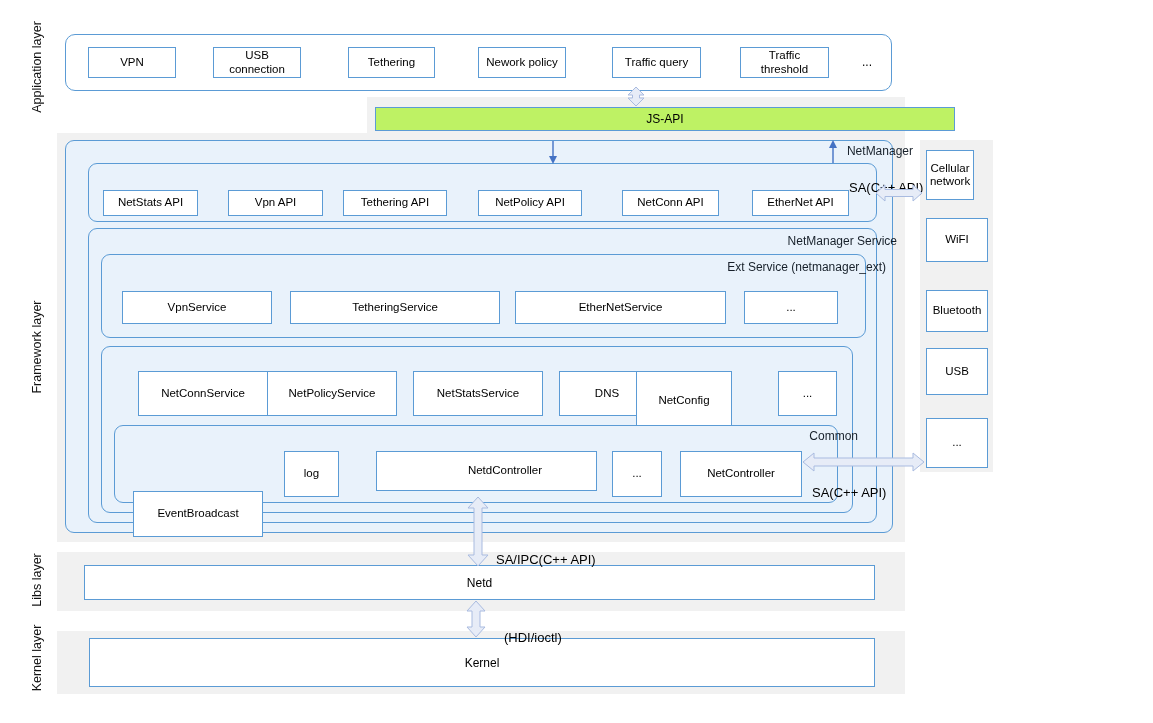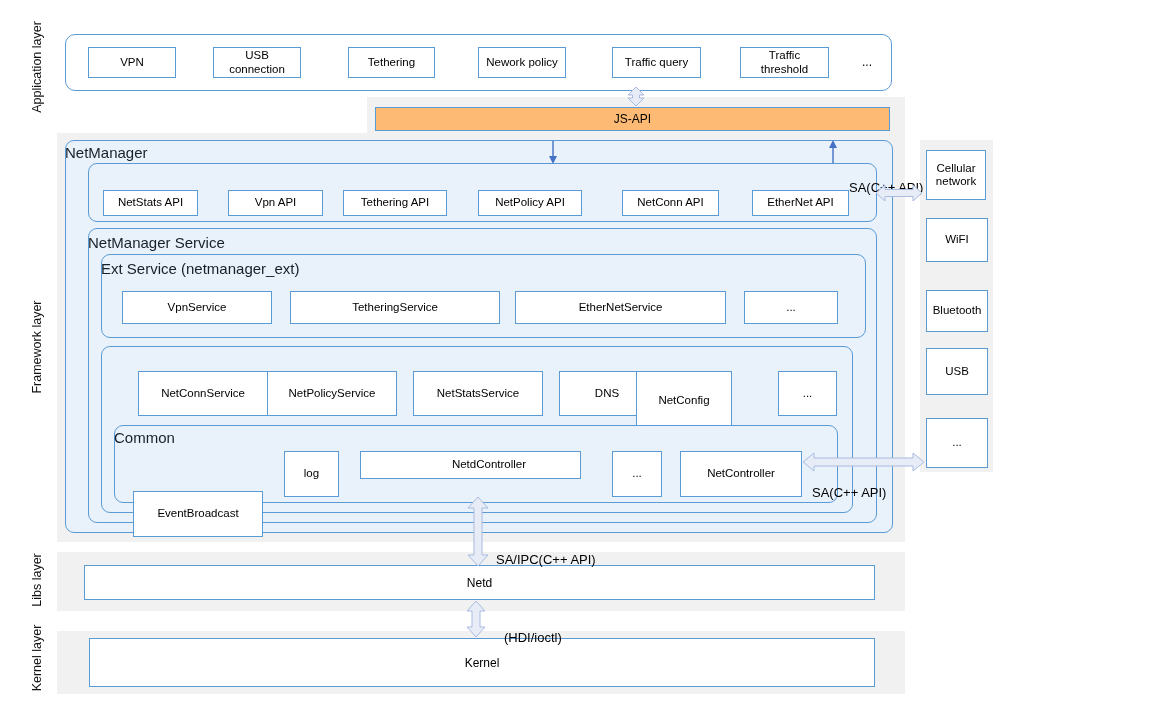--- a/index.html
+++ b/index.html
@@ -6,21 +6,21 @@
   #diagram{position:relative;width:1153px;height:723px;background:#fff;
     font-family:"Liberation Sans",sans-serif;color:#000;overflow:hidden;}
   .gray{position:absolute;background:#f1f1f1;}
   .frame{position:absolute;background:#e9f2fb;border:1.5px solid #5b9bd5;border-radius:9px;box-sizing:border-box;}
   .panel{position:absolute;background:#fff;border:1.5px solid #5b9bd5;border-radius:10px;box-sizing:border-box;}
   .node{position:absolute;background:#fff;border:1.4px solid #5b9bd5;box-sizing:border-box;
     display:flex;align-items:center;justify-content:center;text-align:center;
     font-size:11.5px;line-height:1.15;padding:1px 7px;}
   .bar{position:absolute;background:#fff;border:1.5px solid #5b9bd5;box-sizing:border-box;
     display:flex;align-items:center;justify-content:center;font-size:12px;}
-  .title{position:absolute;text-align:left;font-size:15px;color:#17202a;}
+  .title{position:absolute;text-align:right;font-size:12px;color:#17202a;padding-left:20px;}
   .freetext{position:absolute;font-size:13px;color:#000;white-space:nowrap;margin-top:12px;}
   .vlabel{position:absolute;width:100px;height:18px;display:flex;align-items:center;justify-content:center;
     font-size:12.5px;color:#111;transform:rotate(-90deg);white-space:nowrap;}
   .dots{position:absolute;font-size:12px;display:flex;align-items:center;justify-content:center;}
   svg.overlay{position:absolute;left:0;top:0;pointer-events:none;}
 </style>
 </head>
 <body>
 
 <div id="diagram">
@@ -38,21 +38,21 @@
 
   <div class="panel" style="left:65px;top:34px;width:827px;height:57px;"></div>
   <div class="node" style="left:88px;top:47px;width:88px;height:31px;">VPN</div>
   <div class="node" style="left:213px;top:47px;width:88px;height:31px;">USB connection</div>
   <div class="node" style="left:348px;top:47px;width:87px;height:31px;">Tethering</div>
   <div class="node" style="left:478px;top:47px;width:88px;height:31px;">Nework policy</div>
   <div class="node" style="left:612px;top:47px;width:89px;height:31px;">Traffic query</div>
   <div class="node" style="left:740px;top:47px;width:89px;height:31px;">Traffic threshold</div>
   <div class="dots" style="left:852px;top:50px;width:30px;height:24px;">...</div>
 
-  <div class="bar" style="left:375px;top:107px;width:515px;height:24px;background:#fdba74;">
+  <div class="bar" style="left:375px;top:107px;width:580px;height:24px;background:#bef264;">
     <span>JS-API</span>
   </div>
 
   <div class="frame" style="left:65px;top:140px;width:828px;height:393px;"></div>
   <div class="title" style="left:65px;top:144px;width:828px;">NetManager</div>
   <div style="position:absolute;left:425px;top:171px;width:76px;height:16px;background:#fff;"></div>
 
   <div class="frame" style="left:88px;top:163px;width:789px;height:59px;"></div>
   <div class="node" style="left:103px;top:190px;width:95px;height:26px;">NetStats API</div>
   <div class="node" style="left:228px;top:190px;width:95px;height:26px;">Vpn API</div>
@@ -76,25 +76,25 @@
   <div class="node" style="left:267px;top:371px;width:130px;height:45px;">NetPolicyService</div>
   <div class="node" style="left:413px;top:371px;width:130px;height:45px;">NetStatsService</div>
   <div class="node" style="left:559px;top:371px;width:96px;height:45px;">DNS</div>
   <div class="node" style="left:636px;top:371px;width:96px;height:60px;">NetConfig</div>
   <div class="node" style="left:778px;top:371px;width:59px;height:45px;">...</div>
 
   <div class="frame" style="left:114px;top:425px;width:724px;height:78px;"></div>
   <div class="title" style="left:114px;top:429px;width:724px;">Common</div>
   <div class="node" style="left:133px;top:451px;width:130px;height:46px;margin-top:40px;">EventBroadcast</div>
   <div class="node" style="left:284px;top:451px;width:55px;height:46px;">log</div>
-  <div class="node" style="left:360px;top:451px;width:221px;height:28px;padding-left:44px;">NetdController</div>
+  <div class="node" style="left:376px;top:451px;width:221px;height:40px;padding-left:44px;">NetdController</div>
   <div class="node" style="left:612px;top:451px;width:50px;height:46px;">...</div>
   <div class="node" style="left:680px;top:451px;width:122px;height:46px;">NetController</div>
 
-  <div class="node" style="left:926px;top:150px;width:60px;height:50px;padding:1px 5px;">Cellular network</div>
+  <div class="node" style="left:926px;top:150px;width:48px;height:50px;padding:1px 5px;">Cellular network</div>
   <div class="node" style="left:926px;top:218px;width:62px;height:44px;">WiFI</div>
   <div class="node" style="left:926px;top:290px;width:62px;height:42px;padding:1px 1px;">Bluetooth</div>
   <div class="node" style="left:926px;top:348px;width:62px;height:47px;">USB</div>
   <div class="node" style="left:926px;top:418px;width:62px;height:50px;">...</div>
 
   <div class="bar" style="left:84px;top:565px;width:791px;height:35px;">
     <span>Netd</span>
   </div>
   <div class="bar" style="left:89px;top:638px;width:786px;height:49px;">
     <span>Kernel</span>

